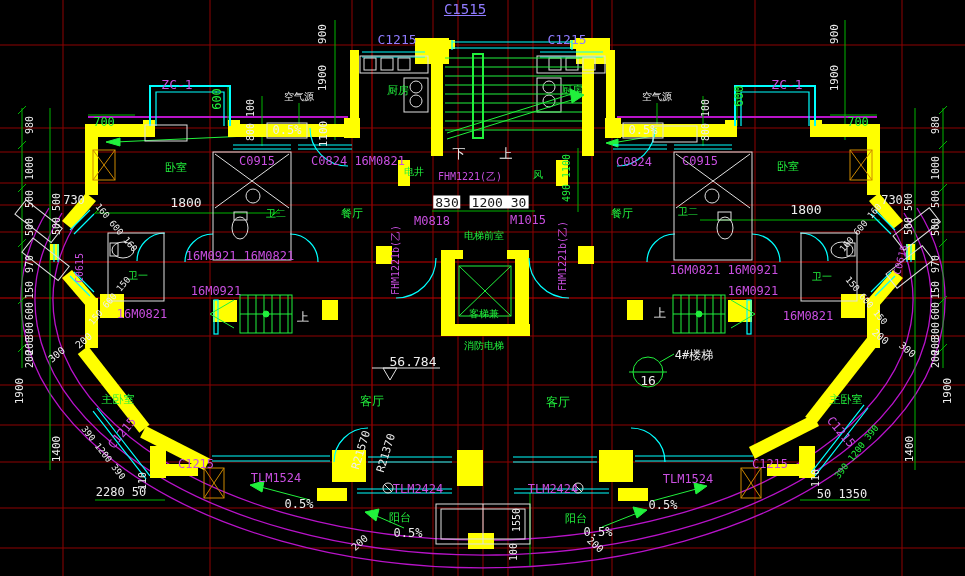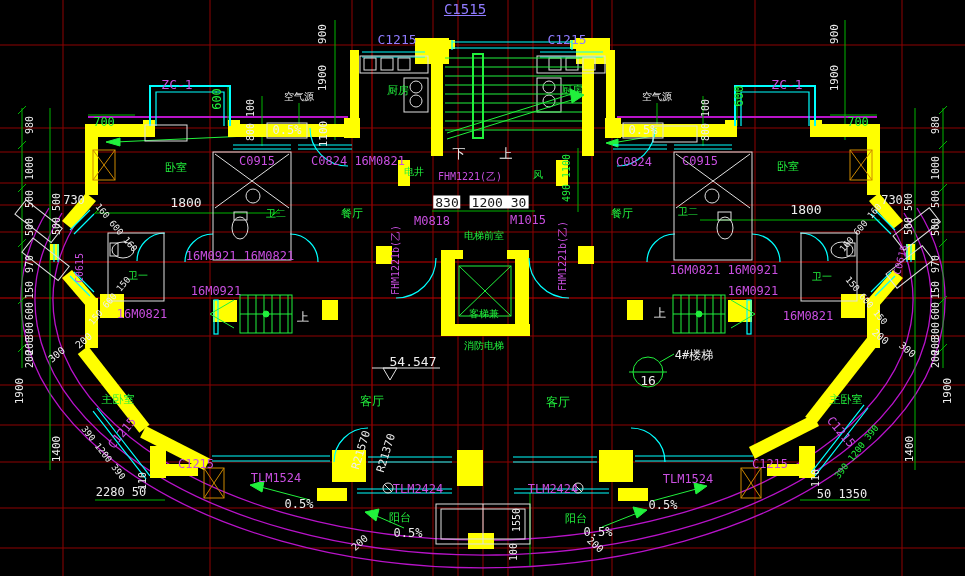--- a/index.html
+++ b/index.html
@@ -363,21 +363,21 @@
       <div class="cad-label c-magenta" style="left: 80px; top: 268px; font-size: 10px; transform: translate(-50%, -50%) rotate(-90deg);">C0615</div>
       <div class="cad-label c-magenta" style="left: 901px; top: 260px; font-size: 10px; transform: translate(-50%, -50%) rotate(-75deg);">C0615</div>
       <div class="cad-label c-white" style="left: 116px; top: 228px; font-size: 9px; transform: translate(-50%, -50%) rotate(50deg);">160 600 160</div>
       <div class="cad-label c-white" style="left: 110px; top: 301px; font-size: 9px; transform: translate(-50%, -50%) rotate(-50deg);">150 600 150</div>
       <div class="cad-label c-white" style="left: 861px; top: 228px; font-size: 9px; transform: translate(-50%, -50%) rotate(-50deg);">160 600 160</div>
       <div class="cad-label c-white" style="left: 866px; top: 301px; font-size: 9px; transform: translate(-50%, -50%) rotate(50deg);">150 600 150</div>
       <div class="cad-label c-white" style="left: 84px; top: 341px; font-size: 10px; transform: translate(-50%, -50%) rotate(-40deg);">200</div>
       <div class="cad-label c-white" style="left: 57px; top: 355px; font-size: 10px; transform: translate(-50%, -50%) rotate(-40deg);">300</div>
       <div class="cad-label c-white" style="left: 880px; top: 337px; font-size: 10px; transform: translate(-50%, -50%) rotate(40deg);">200</div>
       <div class="cad-label c-white" style="left: 907px; top: 350px; font-size: 10px; transform: translate(-50%, -50%) rotate(40deg);">300</div>
-      <div class="cad-label c-white" style="left: 413px; top: 361px; font-size: 13px; transform: translate(-50%, -50%) rotate(0deg);">54.547</div>
+      <div class="cad-label c-white" style="left: 413px; top: 361px; font-size: 13px; transform: translate(-50%, -50%) rotate(0deg);">56.784</div>
       <div class="cad-label c-green" style="left: 372px; top: 401px; font-size: 12px; transform: translate(-50%, -50%) rotate(0deg);">客厅</div>
       <div class="cad-label c-green" style="left: 558px; top: 402px; font-size: 12px; transform: translate(-50%, -50%) rotate(0deg);">客厅</div>
       <div class="cad-label c-green" style="left: 118px; top: 399px; font-size: 11px; transform: translate(-50%, -50%) rotate(0deg);">主卧室</div>
       <div class="cad-label c-green" style="left: 846px; top: 399px; font-size: 11px; transform: translate(-50%, -50%) rotate(0deg);">主卧室</div>
       <div class="cad-label c-white" style="left: 694px; top: 355px; font-size: 12px; transform: translate(-50%, -50%) rotate(0deg);">4#楼梯</div>
       <div class="cad-label c-white" style="left: 648px; top: 380px; font-size: 13px; transform: translate(-50%, -50%) rotate(0deg);">16</div>
       <div class="cad-label c-white" style="left: 361px; top: 450px; font-size: 11px; transform: translate(-50%, -50%) rotate(-73deg);">R21570</div>
       <div class="cad-label c-white" style="left: 386px; top: 453px; font-size: 11px; transform: translate(-50%, -50%) rotate(-73deg);">R21370</div>
       <div class="cad-label c-magenta" style="left: 122px; top: 433px; font-size: 12px; transform: translate(-50%, -50%) rotate(-50deg);">C1215</div>
       <div class="cad-label c-magenta" style="left: 196px; top: 464px; font-size: 12px; transform: translate(-50%, -50%) rotate(0deg);">C1215</div>

